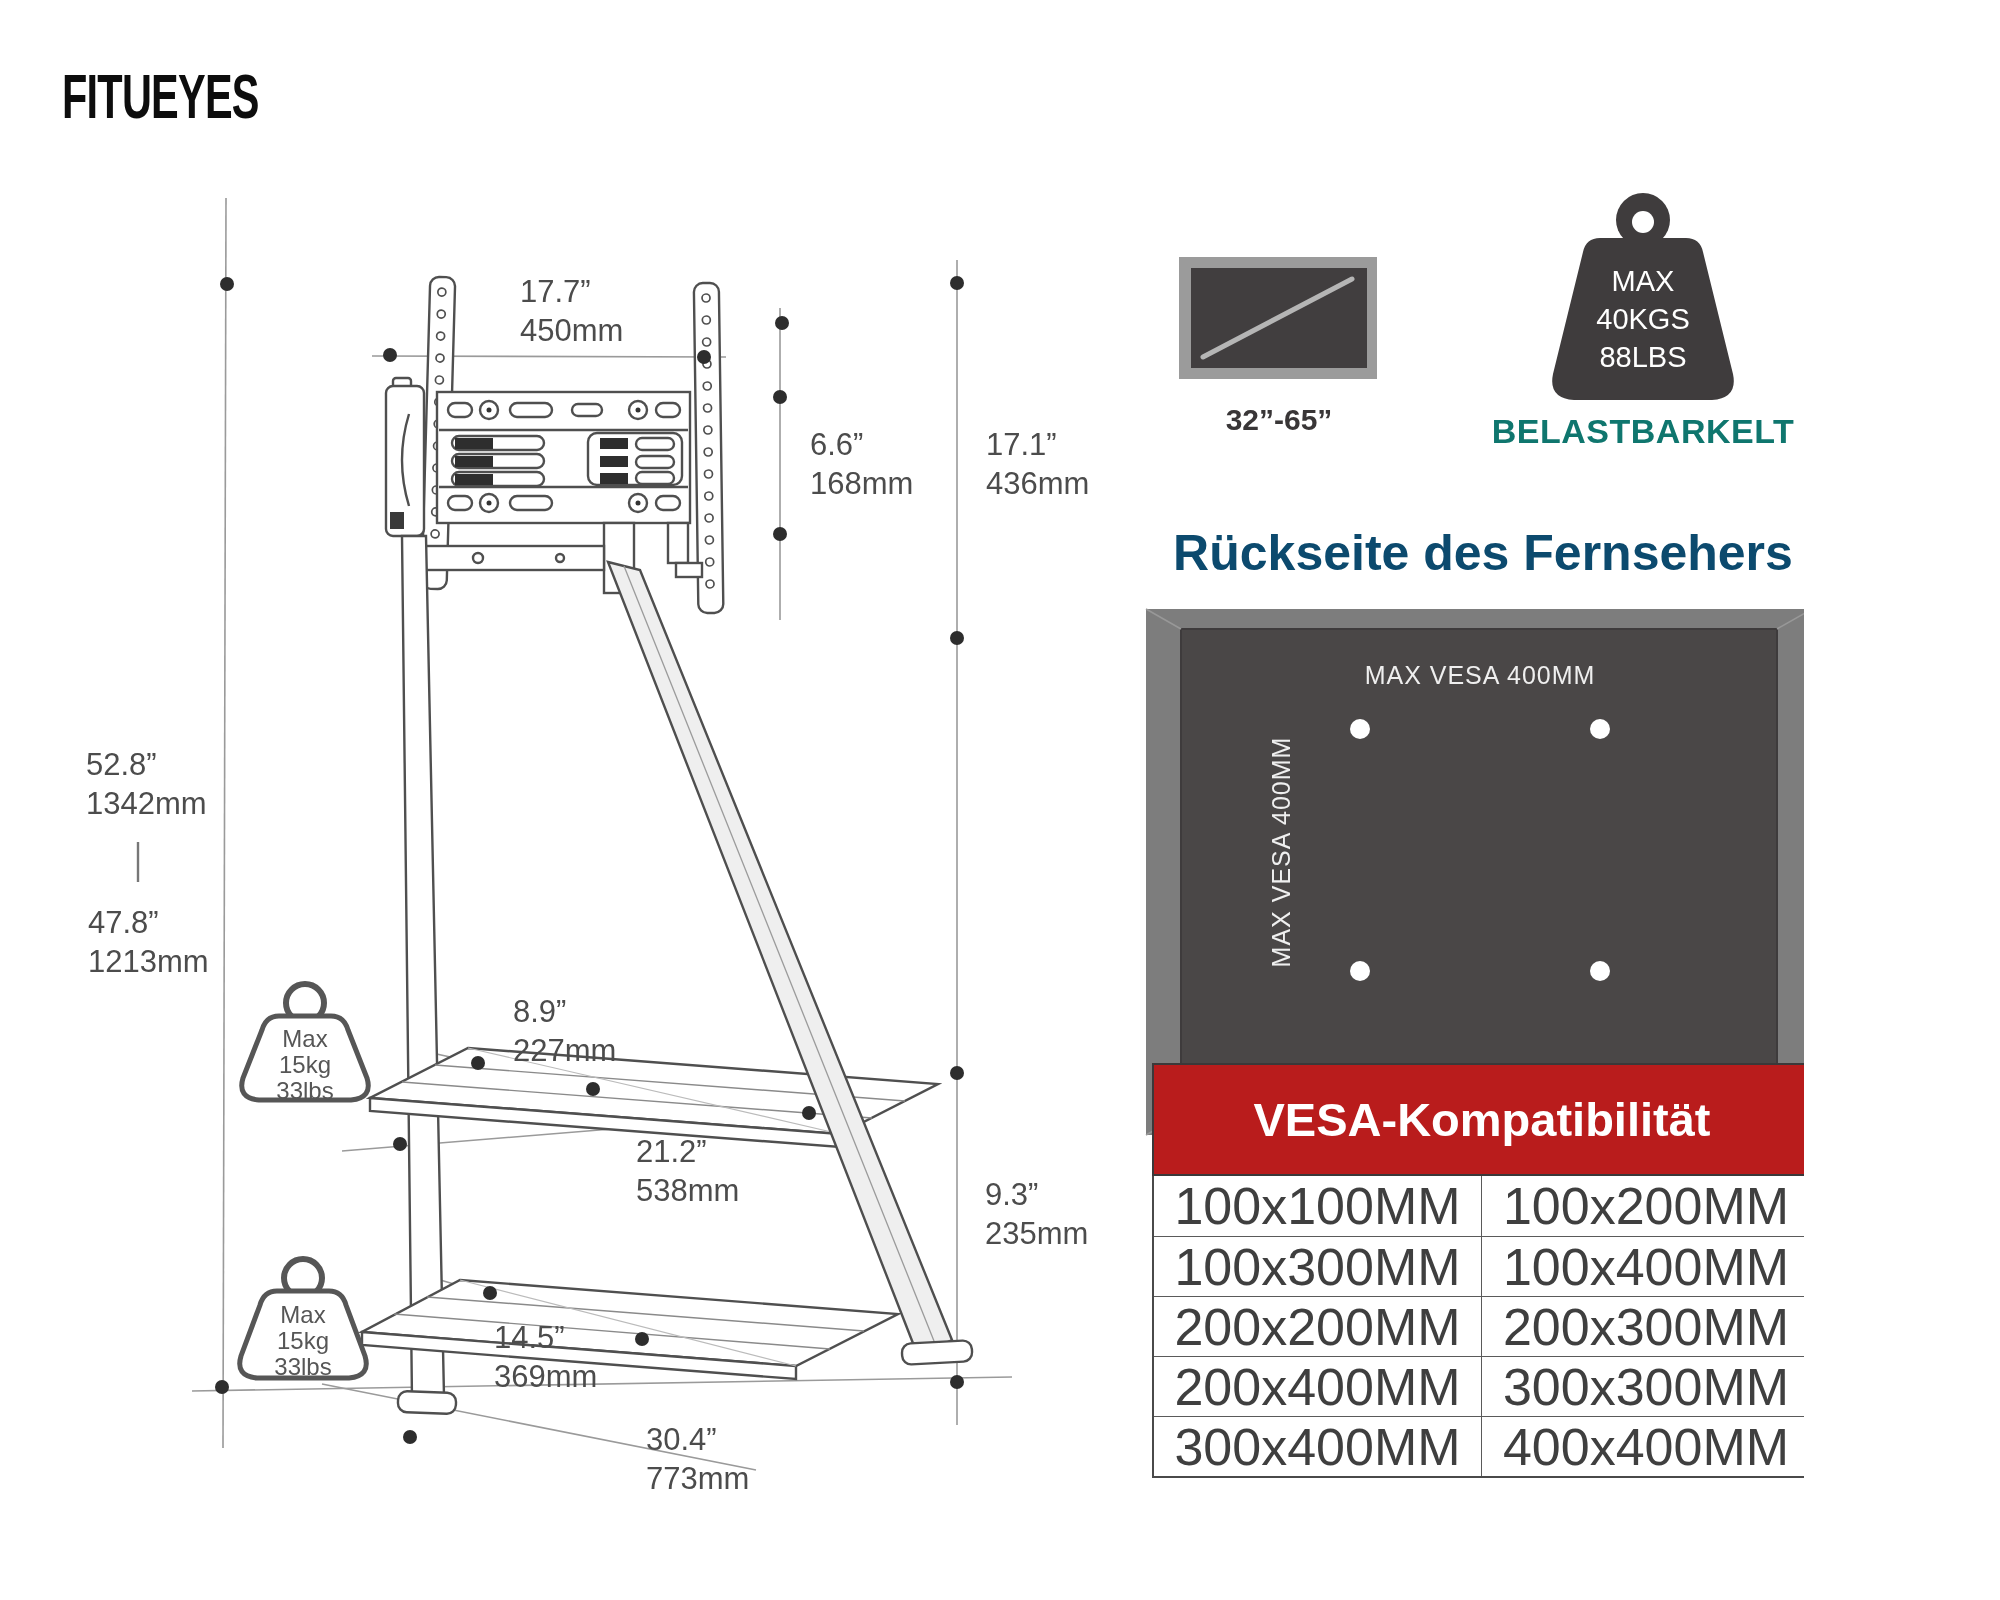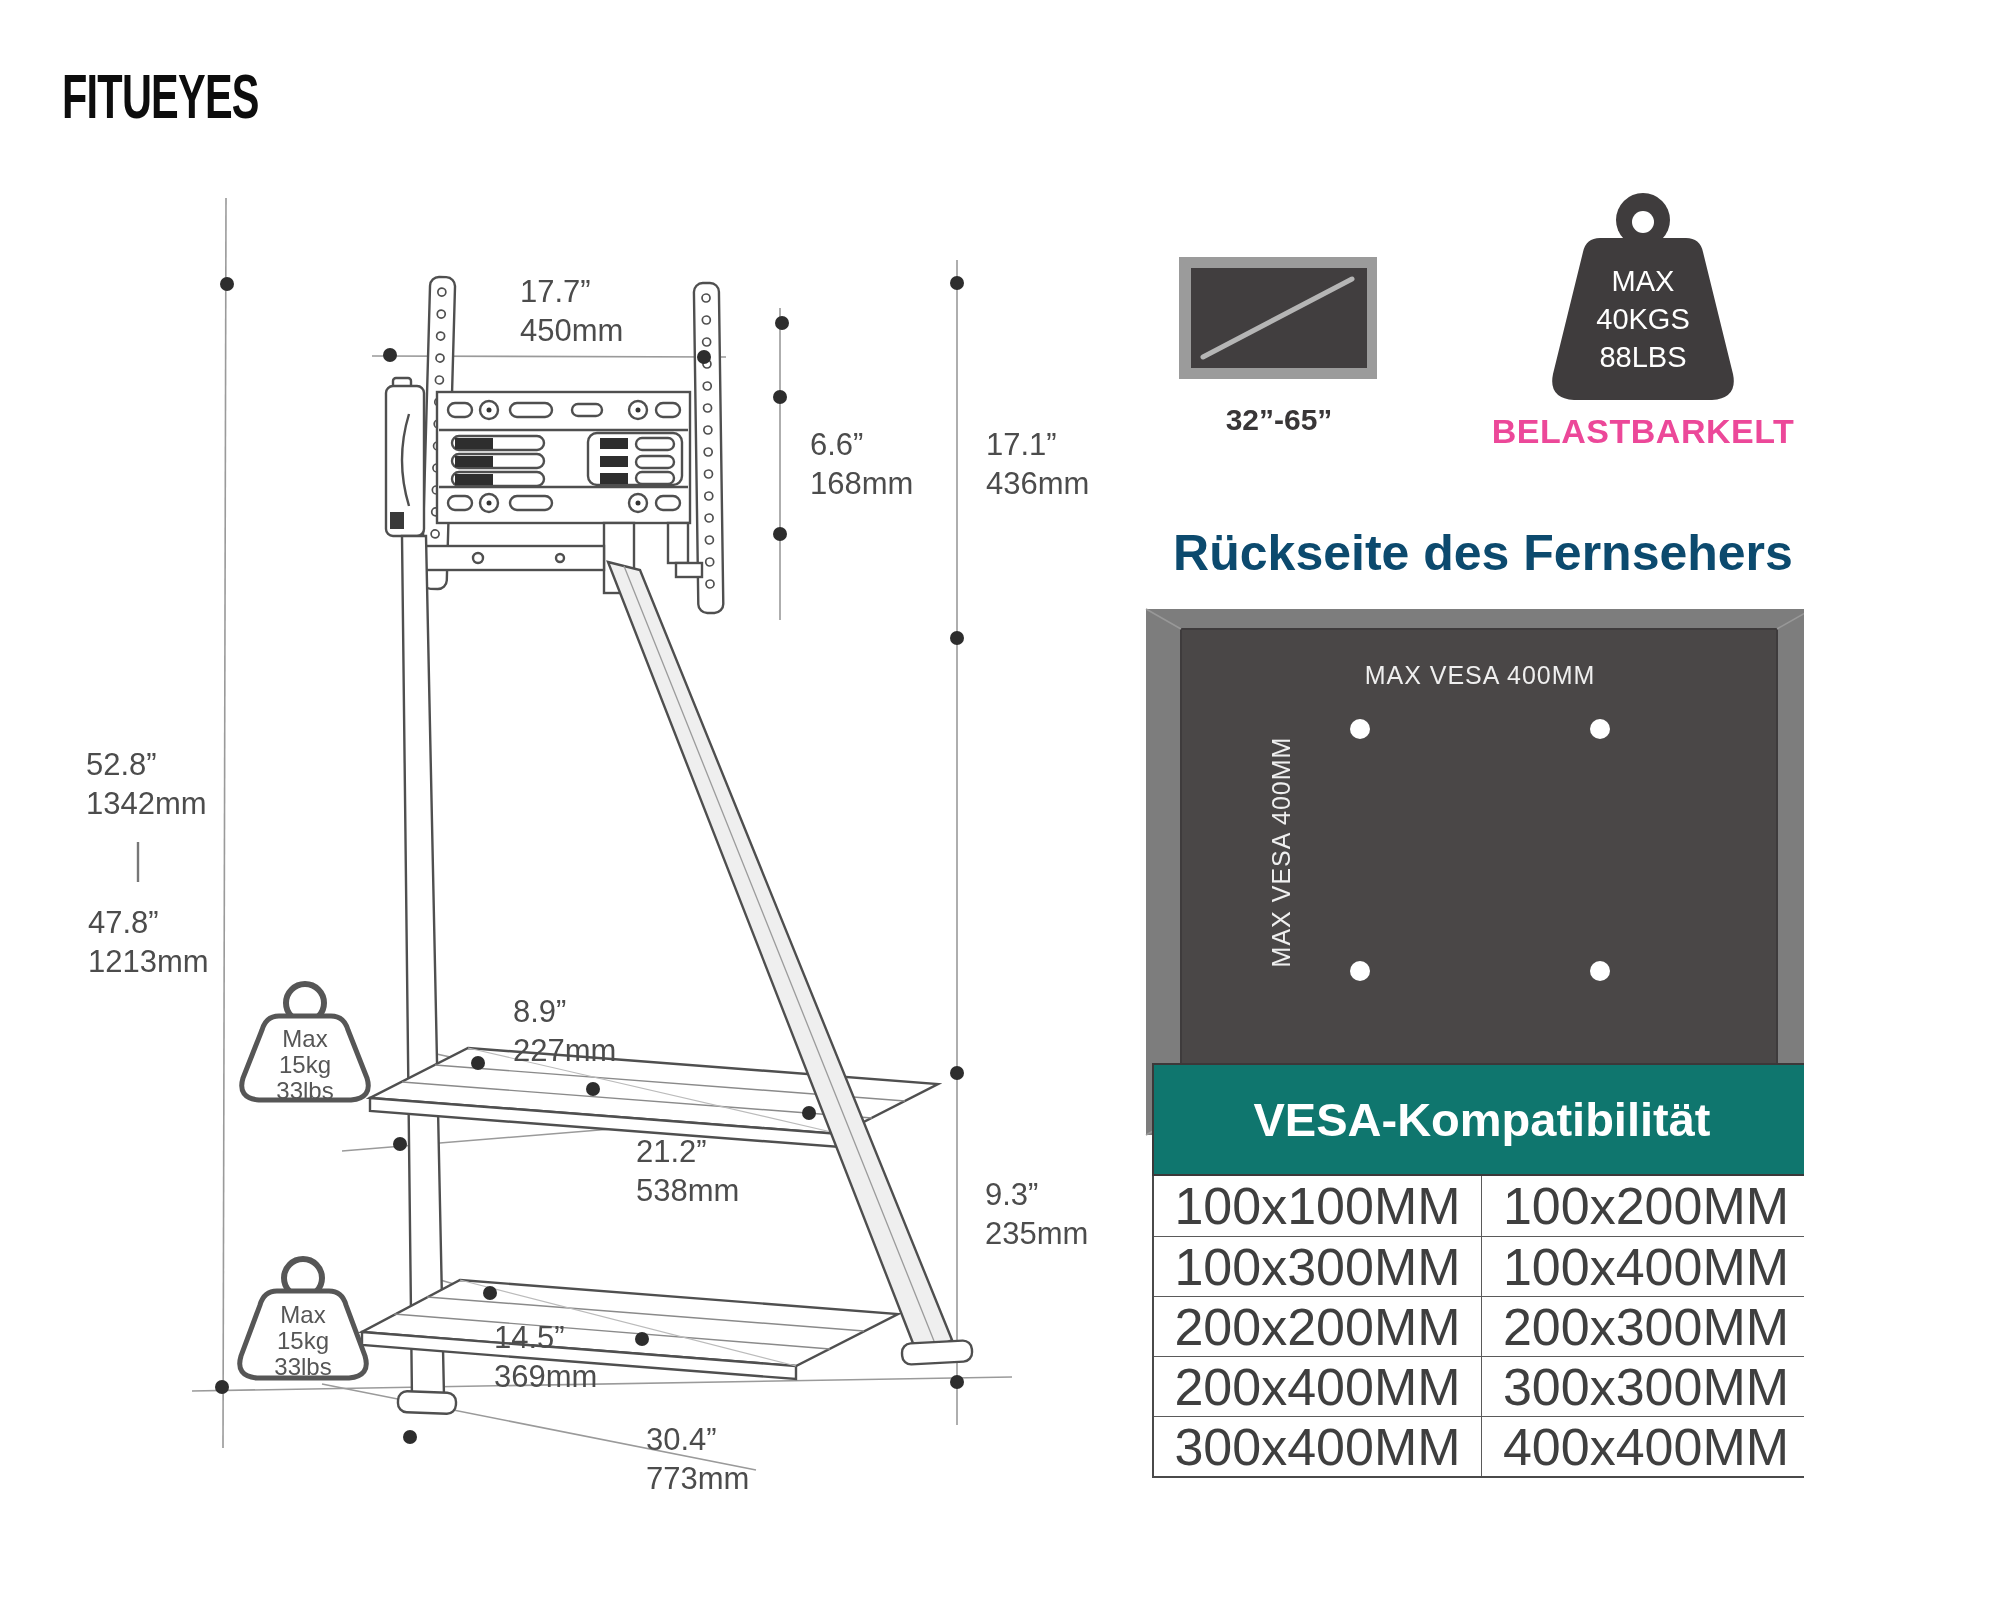--- a/index.html
+++ b/index.html
@@ -7,27 +7,27 @@
         font-family:"Liberation Sans","DejaVu Sans",sans-serif;}
   svg.art{position:absolute;left:0;top:0;}
   .abs{position:absolute;white-space:nowrap;}
   .brand{left:62px;top:60px;font-size:56px;font-weight:900;color:#0d0d0d;
          transform:scaleX(0.74) scaleY(1.12);transform-origin:left top;letter-spacing:-1px;}
   .brand .b1{font-weight:700;}
   .dim{position:absolute;font-size:31px;line-height:39px;color:#4c4c4c;white-space:nowrap;}
   .wtext{position:absolute;width:124px;text-align:center;font-size:24px;line-height:26px;color:#565656;}
   .screen-range{left:1179px;top:403px;width:200px;text-align:center;font-size:30px;font-weight:bold;color:#393637;}
   .badge-text{left:1563px;top:262px;width:160px;text-align:center;font-size:29px;line-height:38px;color:#ffffff;}
-  .badge-label{left:1483px;top:412px;width:320px;text-align:center;font-size:34px;font-weight:bold;color:#ec4899;letter-spacing:0.5px;}
+  .badge-label{left:1483px;top:412px;width:320px;text-align:center;font-size:34px;font-weight:bold;color:#0f766e;letter-spacing:0.5px;}
   .panel-title{left:1158px;top:524px;width:650px;text-align:center;font-size:50px;font-weight:bold;color:#0c4a6e;}
   .vesa-h{left:1352px;top:661px;width:256px;text-align:center;font-size:25px;color:#efefef;letter-spacing:1px;}
   .vesa-v{left:1281px;top:852px;font-size:25px;color:#efefef;letter-spacing:1px;
           transform:translate(-50%,-50%) rotate(-90deg);}
   .vtable{position:absolute;left:1152px;top:1063px;width:660px;}
-  .vtable .hdr{height:113px;background:#0f766e;color:#fff;display:flex;align-items:center;justify-content:center;
+  .vtable .hdr{height:113px;background:#b91c1c;color:#fff;display:flex;align-items:center;justify-content:center;
                font-size:47px;font-weight:bold;border:2px solid #3b3839;box-sizing:border-box;}
   .vtable .grid{display:grid;grid-template-columns:1fr 1fr;border:2px solid #4a4a4a;border-top:none;box-sizing:border-box;}
   .vtable .cell{height:60px;display:flex;align-items:center;justify-content:center;
                 font-size:52px;color:#3f3f3f;border-top:1px solid #5a5a5a;box-sizing:border-box;}
   .vtable .cell.r0{border-top:none;}
   .vtable .cell.c0{border-right:1px solid #5a5a5a;}
 </style>
 </head>
 <body>
 

